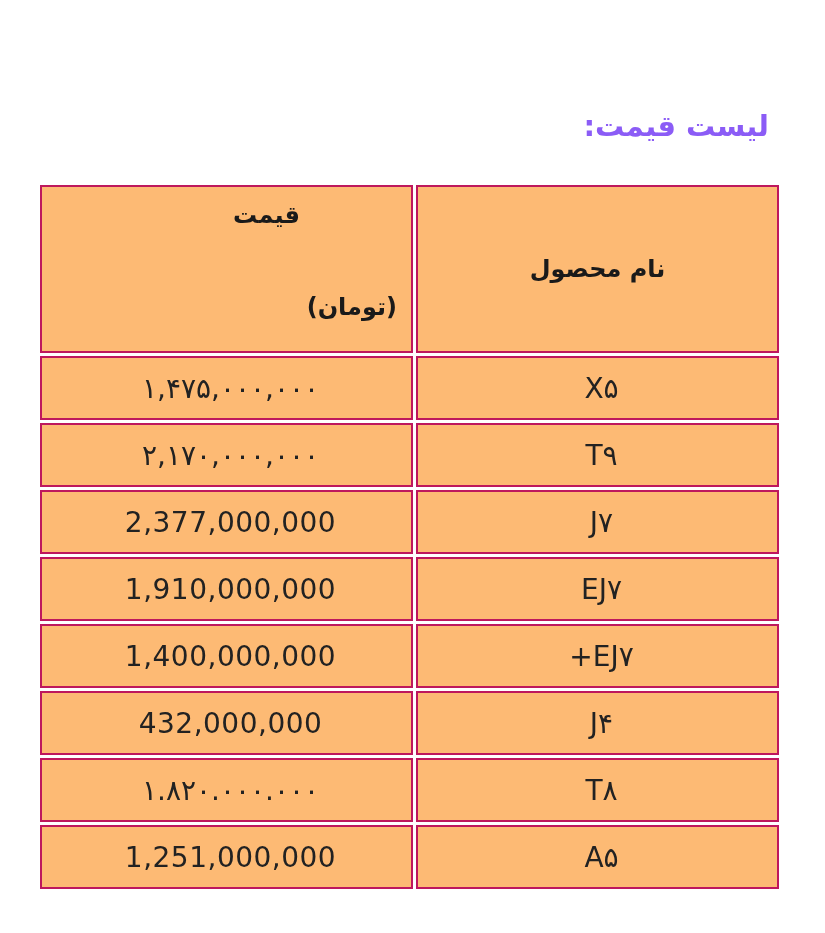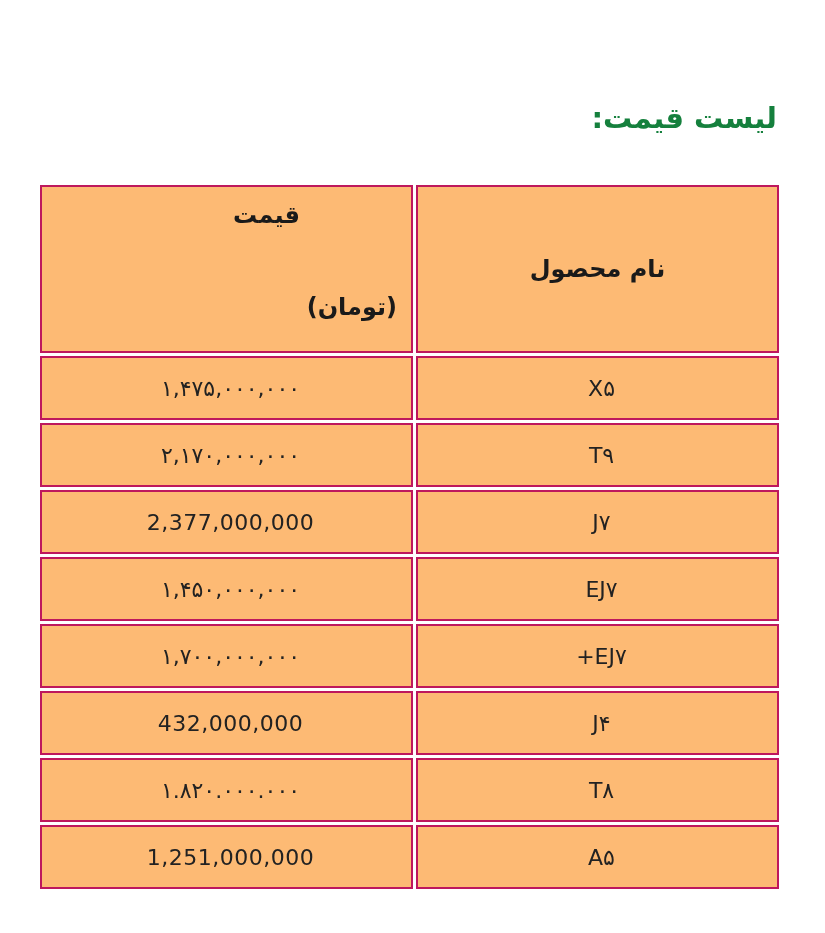--- a/index.html
+++ b/index.html
@@ -13,24 +13,24 @@
       position: relative;
       overflow: hidden;
       font-family: "DejaVu Sans", sans-serif;
       color: #1a1a1a;
       direction: rtl;
     }
     .page-title {
       position: absolute;
       top: 86px;
       right: 40px;
-      margin: 8px;
+      margin: 16px;
       font-size: 29px;
       font-weight: bold;
-      color: #15803d;
+      color: #8b5cf6;
       line-height: 48px;
     }
     table.price-table {
       position: absolute;
       top: 185px;
       left: 40px;
       width: 745px;
       border-collapse: separate;
       border-spacing: 3px;
       margin: -3px;
@@ -67,21 +67,21 @@
     }
     .price-header-unit {
       position: absolute;
       top: 86px;
       right: 14px;
       text-align: right;
       margin-top: 20px;
     }
     tr.data-row td {
       height: 60px;
-      font-size: 22px;
+      font-size: 28px;
       color: #222222;
       font-weight: normal;
       padding-left: 8px;
     }
     td.price-cell {
       direction: ltr;
       letter-spacing: 0.5px;
     }
     td.name-cell {
       direction: ltr;
@@ -112,25 +112,25 @@
     <tr class="data-row">
       <td class="name-cell">T۹</td>
       <td class="price-cell">۲,۱۷۰,۰۰۰,۰۰۰</td>
     </tr>
     <tr class="data-row">
       <td class="name-cell">J۷</td>
       <td class="price-cell">2,377,000,000</td>
     </tr>
     <tr class="data-row">
       <td class="name-cell">EJ۷</td>
-      <td class="price-cell">۱,۴۵۰,۰۰۰,۰۰۰</td>
+      <td class="price-cell">1,910,000,000</td>
     </tr>
     <tr class="data-row">
       <td class="name-cell">+EJ۷</td>
-      <td class="price-cell">۱,۷۰۰,۰۰۰,۰۰۰</td>
+      <td class="price-cell">1,400,000,000</td>
     </tr>
     <tr class="data-row">
       <td class="name-cell">J۴</td>
       <td class="price-cell">432,000,000</td>
     </tr>
     <tr class="data-row">
       <td class="name-cell">T۸</td>
       <td class="price-cell">۱.۸۲۰.۰۰۰.۰۰۰</td>
     </tr>
     <tr class="data-row">

